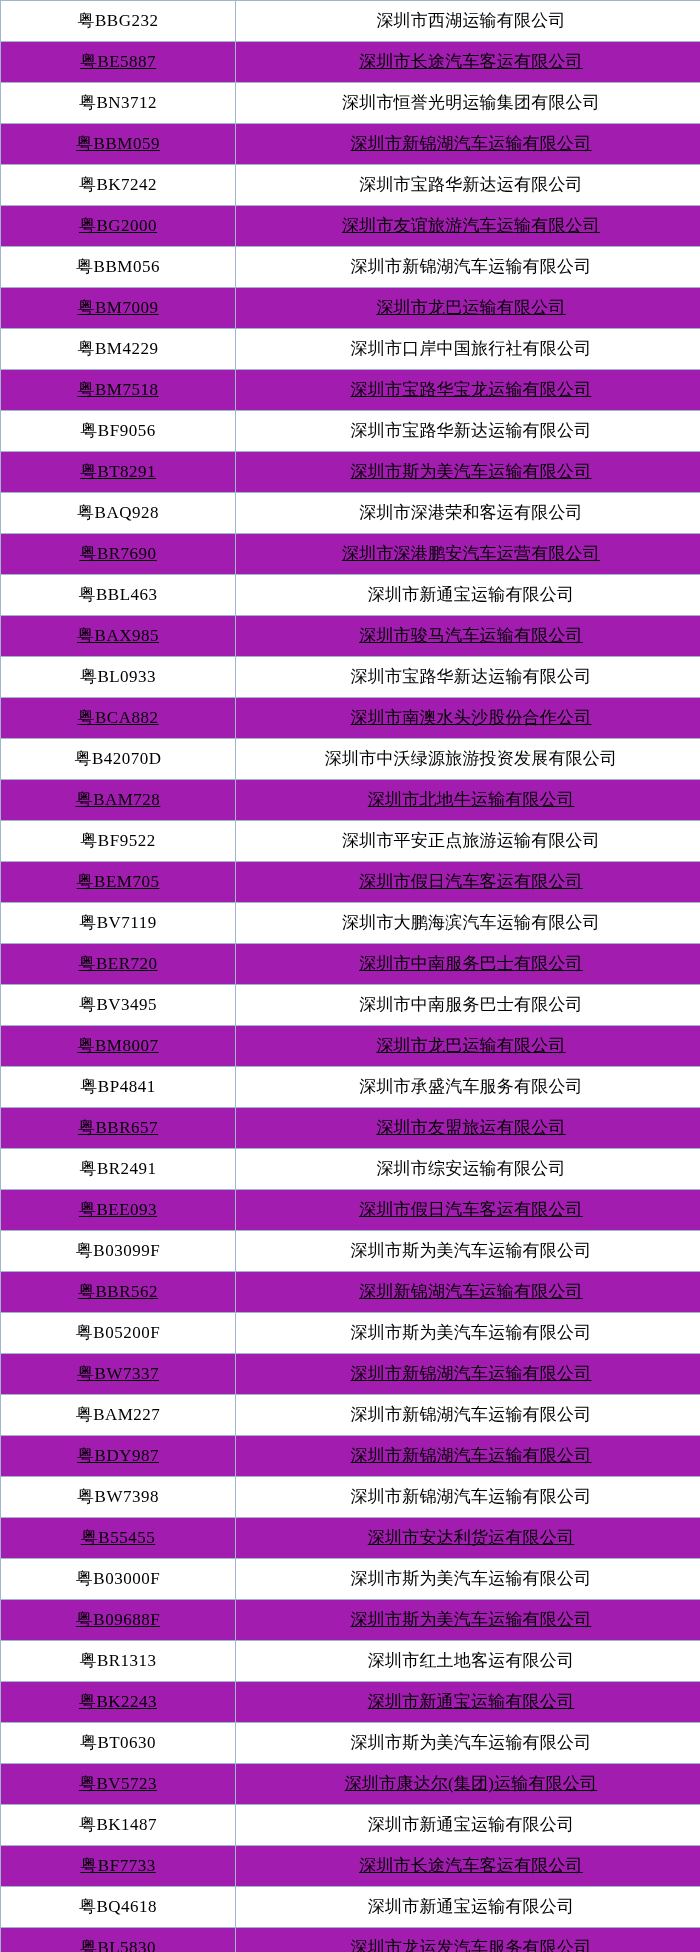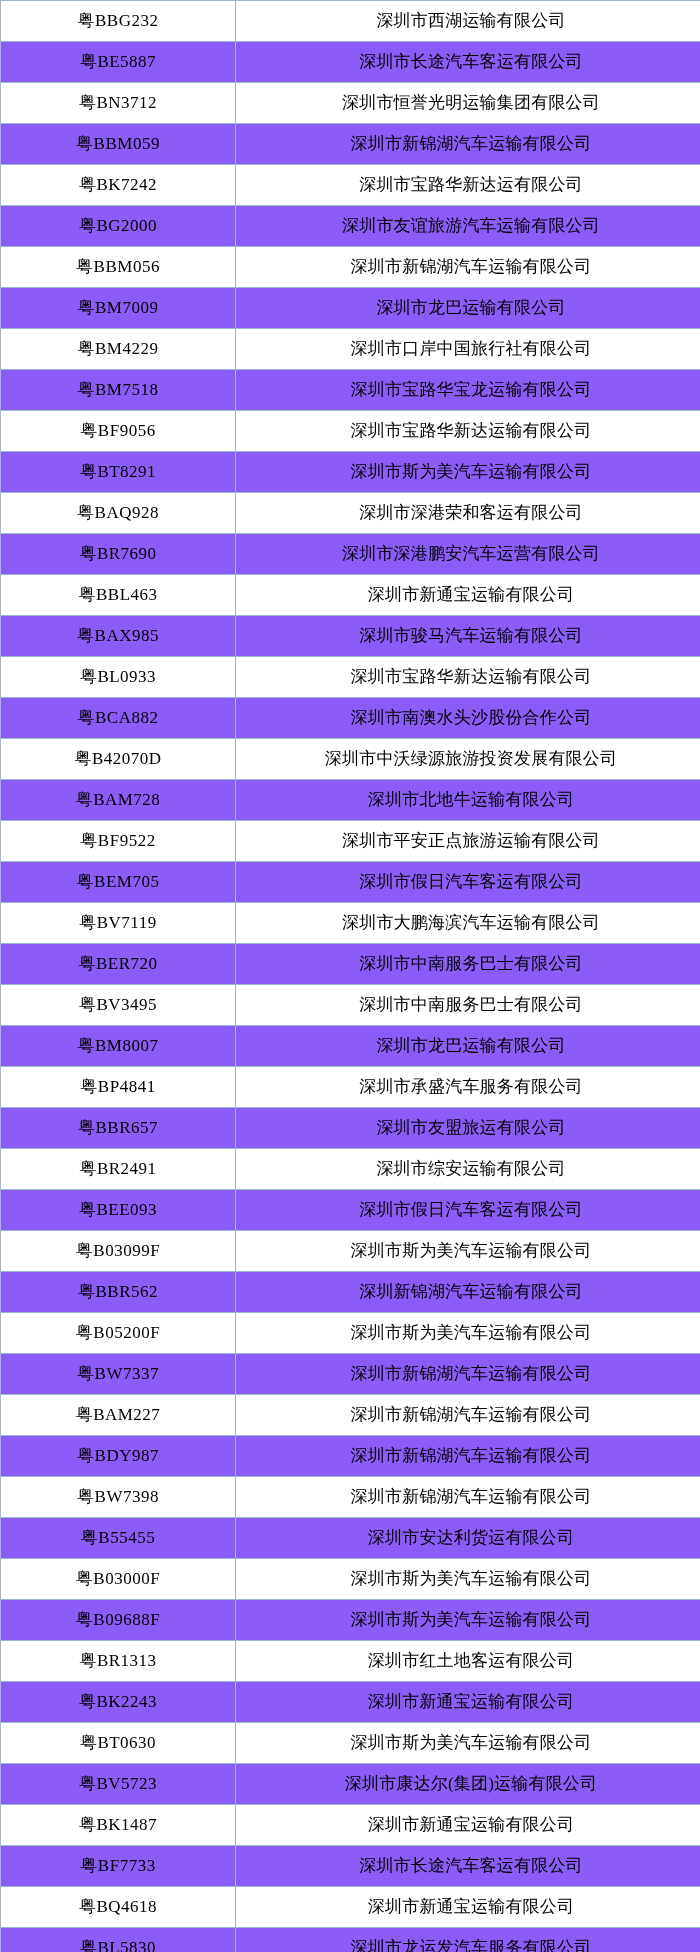--- a/index.html
+++ b/index.html
@@ -29,21 +29,22 @@
     vertical-align: middle;
     font-size: 17px;
     color: #000000;
     overflow: hidden;
     white-space: nowrap;
   }
   table.vehicle-table tr.row-odd td {
     background: #ffffff;
   }
   table.vehicle-table tr.row-even td {
-    background: #8b5cf6;
+    background: #a21caf;
+    text-decoration: underline;
   }
   td.col-plate {
     width: 232px;
     font-size: 16px;
     letter-spacing: 0.5px;
     margin-left: 45px;
   }
   td.col-company {
     width: 468px;
     font-size: 17px;

